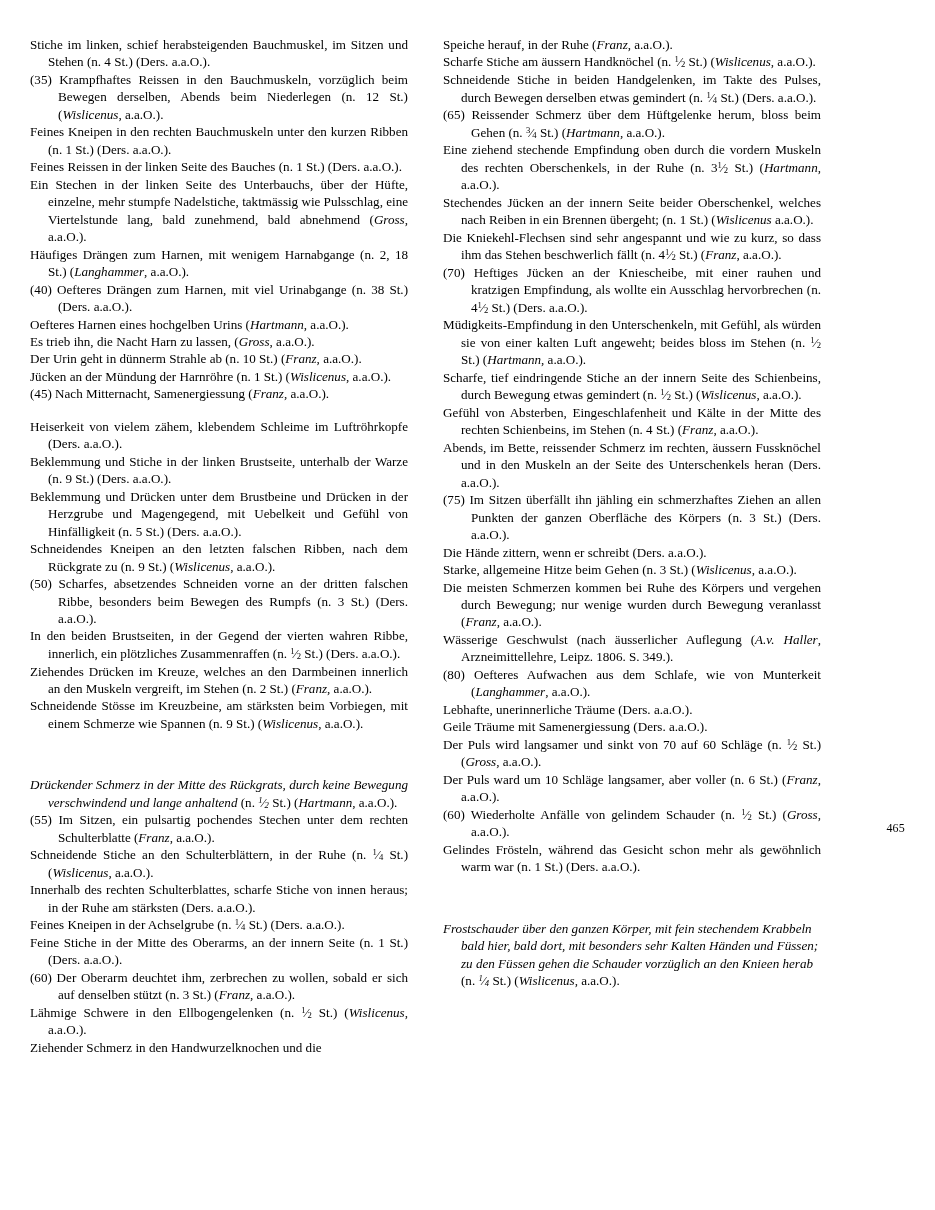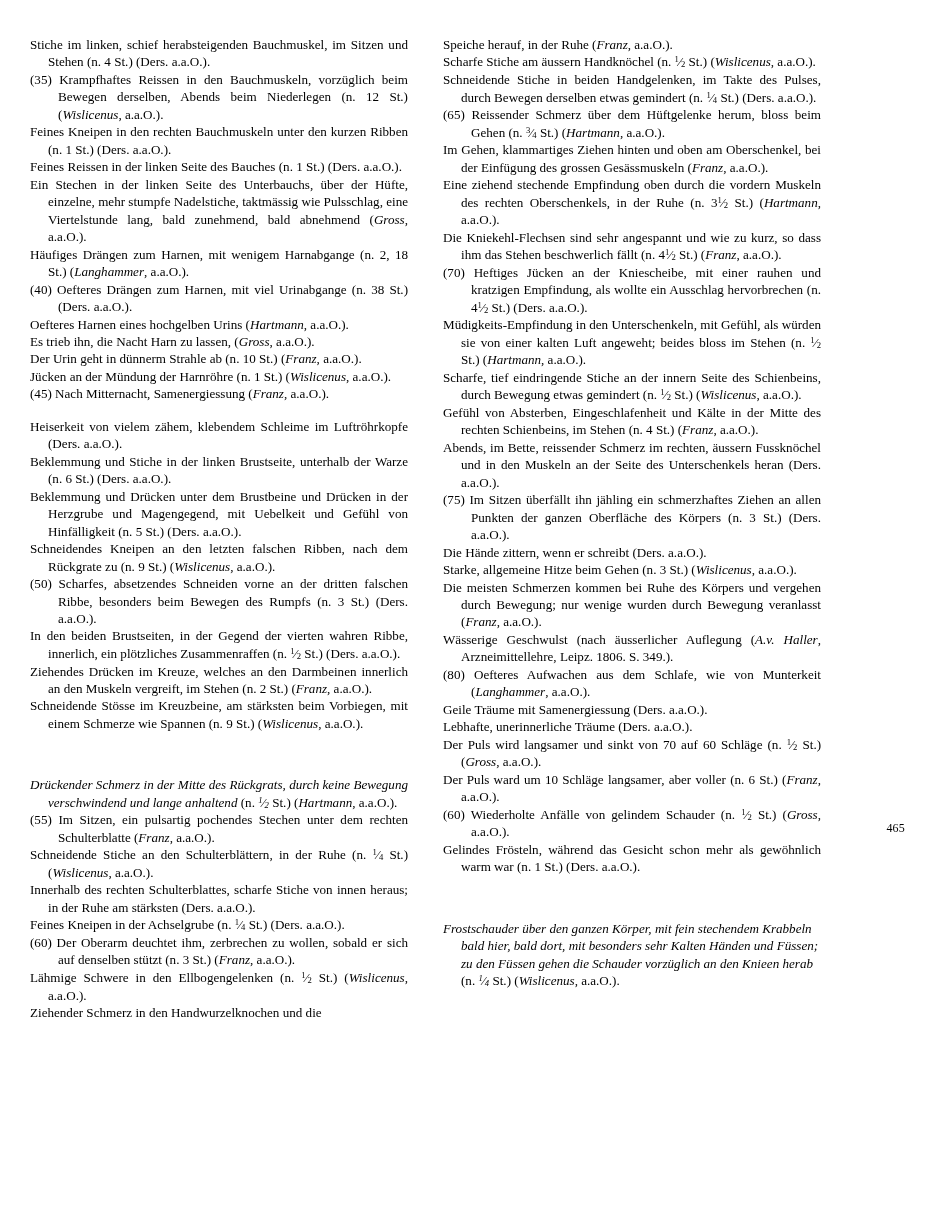--- a/index.html
+++ b/index.html
@@ -110,57 +110,58 @@
         <p class="entry plain"><span>Ein Stechen in der linken Seite des Unterbauchs, über der Hüfte, einzelne, mehr stumpfe Nadelstiche, taktmässig wie Pulsschlag, eine Viertelstunde lang, bald zunehmend, bald abnehmend (</span><span class="it">Gross</span><span>, a.a.O.).</span></p>
         <p class="entry plain"><span>Häufiges Drängen zum Harnen, mit wenigem Harnabgange (n. 2, 18 St.) (</span><span class="it">Langhammer</span><span>, a.a.O.).</span></p>
         <p class="entry numbered"><span>(40)</span><span> Oefteres Drängen zum Harnen, mit viel Urinabgange (n. 38 St.) (Ders. a.a.O.).</span></p>
         <p class="entry plain"><span>Oefteres Harnen eines hochgelben Urins (</span><span class="it">Hartmann</span><span>, a.a.O.).</span></p>
         <p class="entry plain"><span>Es trieb ihn, die Nacht Harn zu lassen, (</span><span class="it">Gross</span><span>, a.a.O.).</span></p>
         <p class="entry plain"><span>Der Urin geht in dünnerm Strahle ab (n. 10 St.) (</span><span class="it">Franz</span><span>, a.a.O.).</span></p>
         <p class="entry plain"><span>Jücken an der Mündung der Harnröhre (n. 1 St.) (</span><span class="it">Wislicenus</span><span>, a.a.O.).</span></p>
         <p class="entry numbered"><span>(45)</span><span> Nach Mitternacht, Samenergiessung (</span><span class="it">Franz</span><span>, a.a.O.).</span></p>
         <div class="gap"></div>
         <p class="entry plain"><span>Heiserkeit von vielem zähem, klebendem Schleime im Luftröhrkopfe (Ders. a.a.O.).</span></p>
-        <p class="entry plain"><span>Beklemmung und Stiche in der linken Brustseite, unterhalb der Warze (n. 6 St.) (Ders. a.a.O.).</span></p>
+        <p class="entry plain"><span>Beklemmung und Stiche in der linken Brustseite, unterhalb der Warze (n. 9 St.) (Ders. a.a.O.).</span></p>
         <p class="entry plain"><span>Beklemmung und Drücken unter dem Brustbeine und Drücken in der Herzgrube und Magengegend, mit Uebelkeit und Gefühl von Hinfälligkeit (n. 5 St.) (Ders. a.a.O.).</span></p>
         <p class="entry plain"><span>Schneidendes Kneipen an den letzten falschen Ribben, nach dem Rückgrate zu (n. 9 St.) (</span><span class="it">Wislicenus</span><span>, a.a.O.).</span></p>
         <p class="entry numbered"><span>(50)</span><span> Scharfes, absetzendes Schneiden vorne an der dritten falschen Ribbe, besonders beim Bewegen des Rumpfs (n. 3 St.) (Ders. a.a.O.).</span></p>
         <p class="entry plain"><span>In den beiden Brustseiten, in der Gegend der vierten wahren Ribbe, innerlich, ein plötzliches Zusammenraffen (n. </span><span class="frac"><sup>1</sup><span class="slash">⁄</span><sub>2</sub></span><span> St.) (Ders. a.a.O.).</span></p>
         <p class="entry plain"><span>Ziehendes Drücken im Kreuze, welches an den Darmbeinen innerlich an den Muskeln vergreift, im Stehen (n. 2 St.) (</span><span class="it">Franz</span><span>, a.a.O.).</span></p>
         <p class="entry plain"><span>Schneidende Stösse im Kreuzbeine, am stärksten beim Vorbiegen, mit einem Schmerze wie Spannen (n. 9 St.) (</span><span class="it">Wislicenus</span><span>, a.a.O.).</span></p>
         <p class="entry plain italic"><span>Drückender Schmerz in der Mitte des Rückgrats, durch keine Bewegung verschwindend und lange anhaltend </span><span class="it">(n. </span><span class="frac"><sup>1</sup><span class="slash">⁄</span><sub>2</sub></span><span class="it"> St.) (</span><span>Hartmann</span><span class="it">, a.a.O.).</span></p>
         <p class="entry numbered"><span>(55)</span><span> Im Sitzen, ein pulsartig pochendes Stechen unter dem rechten Schulterblatte (</span><span class="it">Franz</span><span>, a.a.O.).</span></p>
         <p class="entry plain"><span>Schneidende Stiche an den Schulterblättern, in der Ruhe (n. </span><span class="frac"><sup>1</sup><span class="slash">⁄</span><sub>4</sub></span><span> St.) (</span><span class="it">Wislicenus</span><span>, a.a.O.).</span></p>
         <p class="entry plain"><span>Innerhalb des rechten Schulterblattes, scharfe Stiche von innen heraus; in der Ruhe am stärksten (Ders. a.a.O.).</span></p>
         <p class="entry plain"><span>Feines Kneipen in der Achselgrube (n. </span><span class="frac"><sup>1</sup><span class="slash">⁄</span><sub>4</sub></span><span> St.) (Ders. a.a.O.).</span></p>
+        <p class="entry plain"><span>Feine Stiche in der Mitte des Oberarms, an der innern Seite (n. 1 St.) (Ders. a.a.O.).</span></p>
         <p class="entry numbered"><span>(60)</span><span> Der Oberarm deuchtet ihm, zerbrechen zu wollen, sobald er sich auf denselben stützt (n. 3 St.) (</span><span class="it">Franz</span><span>, a.a.O.).</span></p>
         <p class="entry plain"><span>Lähmige Schwere in den Ellbogengelenken (n. </span><span class="frac"><sup>1</sup><span class="slash">⁄</span><sub>2</sub></span><span> St.) (</span><span class="it">Wislicenus</span><span>, a.a.O.).</span></p>
         <p class="entry plain nojust"><span>Ziehender Schmerz in den Handwurzelknochen und die</span></p>
       </div>
     <div class="column" id="col-right">
         <p class="entry plain nojust"><span>Speiche herauf, in der Ruhe (</span><span class="it">Franz</span><span>, a.a.O.).</span></p>
         <p class="entry plain"><span>Scharfe Stiche am äussern Handknöchel (n. </span><span class="frac"><sup>1</sup><span class="slash">⁄</span><sub>2</sub></span><span> St.) (</span><span class="it">Wislicenus</span><span>, a.a.O.).</span></p>
         <p class="entry plain"><span>Schneidende Stiche in beiden Handgelenken, im Takte des Pulses, durch Bewegen derselben etwas gemindert (n. </span><span class="frac"><sup>1</sup><span class="slash">⁄</span><sub>4</sub></span><span> St.) (Ders. a.a.O.).</span></p>
         <p class="entry numbered"><span>(65)</span><span> Reissender Schmerz über dem Hüftgelenke herum, bloss beim Gehen (n. </span><span class="frac"><sup>3</sup><span class="slash">⁄</span><sub>4</sub></span><span> St.) (</span><span class="it">Hartmann</span><span>, a.a.O.).</span></p>
-        <p class="entry plain"><span>Im Gehen, klammartiges Ziehen hinten und oben am Oberschenkel, bei der Einfügung des grossen Gesässmuskeln (</span><span class="it">Franz</span><span>, a.a.O.).</span></p>
         <p class="entry plain"><span>Eine ziehend stechende Empfindung oben durch die vordern Muskeln des rechten Oberschenkels, in der Ruhe (n. 3</span><span class="frac"><sup>1</sup><span class="slash">⁄</span><sub>2</sub></span><span> St.) (</span><span class="it">Hartmann</span><span>, a.a.O.).</span></p>
+        <p class="entry plain"><span>Stechendes Jücken an der innern Seite beider Oberschenkel, welches nach Reiben in ein Brennen übergeht; (n. 1 St.) (</span><span class="it">Wislicenus</span><span> a.a.O.).</span></p>
         <p class="entry plain"><span>Die Kniekehl-Flechsen sind sehr angespannt und wie zu kurz, so dass ihm das Stehen beschwerlich fällt (n. 4</span><span class="frac"><sup>1</sup><span class="slash">⁄</span><sub>2</sub></span><span> St.) (</span><span class="it">Franz</span><span>, a.a.O.).</span></p>
         <p class="entry numbered"><span>(70)</span><span> Heftiges Jücken an der Kniescheibe, mit einer rauhen und kratzigen Empfindung, als wollte ein Ausschlag hervorbrechen (n. 4</span><span class="frac"><sup>1</sup><span class="slash">⁄</span><sub>2</sub></span><span> St.) (Ders. a.a.O.).</span></p>
         <p class="entry plain"><span>Müdigkeits-Empfindung in den Unterschenkeln, mit Gefühl, als würden sie von einer kalten Luft angeweht; beides bloss im Stehen (n. </span><span class="frac"><sup>1</sup><span class="slash">⁄</span><sub>2</sub></span><span> St.) (</span><span class="it">Hartmann</span><span>, a.a.O.).</span></p>
         <p class="entry plain"><span>Scharfe, tief eindringende Stiche an der innern Seite des Schienbeins, durch Bewegung etwas gemindert (n. </span><span class="frac"><sup>1</sup><span class="slash">⁄</span><sub>2</sub></span><span> St.) (</span><span class="it">Wislicenus</span><span>, a.a.O.).</span></p>
         <p class="entry plain"><span>Gefühl von Absterben, Eingeschlafenheit und Kälte in der Mitte des rechten Schienbeins, im Stehen (n. 4 St.) (</span><span class="it">Franz</span><span>, a.a.O.).</span></p>
         <p class="entry plain"><span>Abends, im Bette, reissender Schmerz im rechten, äussern Fussknöchel und in den Muskeln an der Seite des Unterschenkels heran (Ders. a.a.O.).</span></p>
         <p class="entry numbered"><span>(75)</span><span> Im Sitzen überfällt ihn jähling ein schmerzhaftes Ziehen an allen Punkten der ganzen Oberfläche des Körpers (n. 3 St.) (Ders. a.a.O.).</span></p>
         <p class="entry plain"><span>Die Hände zittern, wenn er schreibt (Ders. a.a.O.).</span></p>
         <p class="entry plain"><span>Starke, allgemeine Hitze beim Gehen (n. 3 St.) (</span><span class="it">Wislicenus</span><span>, a.a.O.).</span></p>
         <p class="entry plain"><span>Die meisten Schmerzen kommen bei Ruhe des Körpers und vergehen durch Bewegung; nur wenige wurden durch Bewegung veranlasst (</span><span class="it">Franz</span><span>, a.a.O.).</span></p>
         <p class="entry plain"><span>Wässerige Geschwulst (nach äusserlicher Auflegung (</span><span class="it">A.v. Haller</span><span>, Arzneimittellehre, Leipz. 1806. S. 349.).</span></p>
         <p class="entry numbered"><span>(80)</span><span> Oefteres Aufwachen aus dem Schlafe, wie von Munterkeit (</span><span class="it">Langhammer</span><span>, a.a.O.).</span></p>
+        <p class="entry plain"><span>Lebhafte, unerinnerliche Träume (Ders. a.a.O.).</span></p>
         <p class="entry plain"><span>Geile Träume mit Samenergiessung (Ders. a.a.O.).</span></p>
-        <p class="entry plain"><span>Lebhafte, unerinnerliche Träume (Ders. a.a.O.).</span></p>
         <p class="entry plain"><span>Der Puls wird langsamer und sinkt von 70 auf 60 Schläge (n. </span><span class="frac"><sup>1</sup><span class="slash">⁄</span><sub>2</sub></span><span> St.) (</span><span class="it">Gross</span><span>, a.a.O.).</span></p>
         <p class="entry plain"><span>Der Puls ward um 10 Schläge langsamer, aber voller (n. 6 St.) (</span><span class="it">Franz</span><span>, a.a.O.).</span></p>
         <p class="entry numbered"><span>(60)</span><span> Wiederholte Anfälle von gelindem Schauder (n. </span><span class="frac"><sup>1</sup><span class="slash">⁄</span><sub>2</sub></span><span> St.) (</span><span class="it">Gross</span><span>, a.a.O.).</span></p>
         <p class="entry plain"><span>Gelindes Frösteln, während das Gesicht schon mehr als gewöhnlich warm war (n. 1 St.) (Ders. a.a.O.).</span></p>
         <p class="entry plain italic"><span>Frostschauder über den ganzen Körper, mit fein stechendem Krabbeln bald hier, bald dort, mit besonders sehr Kalten Händen und Füssen; zu den Füssen gehen die Schauder vorzüglich an den Knieen herab </span><span class="it">(n. </span><span class="frac"><sup>1</sup><span class="slash">⁄</span><sub>4</sub></span><span class="it"> St.) (</span><span>Wislicenus</span><span class="it">, a.a.O.).</span></p>
       </div>
   </div>
   <div id="folio">465</div>
 </div>
 

